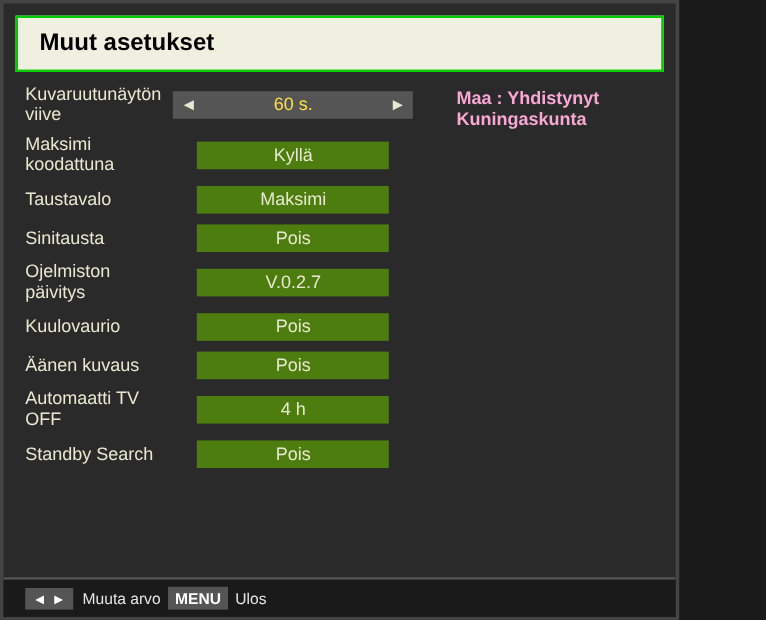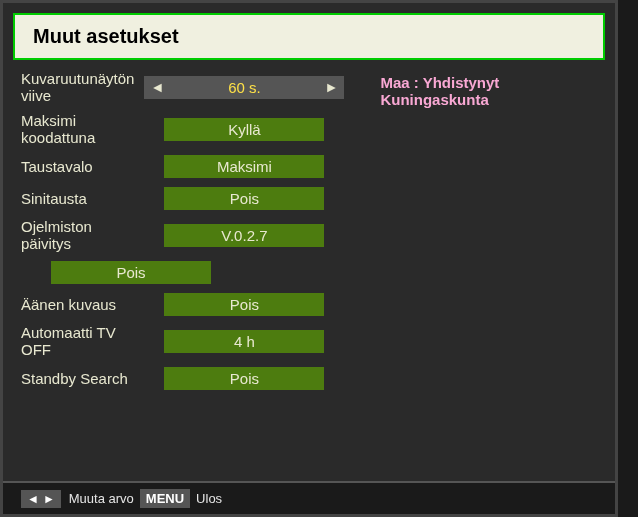--- a/index.html
+++ b/index.html
@@ -6,21 +6,21 @@
 
     body {
       width: 638px;
       height: 517px;
       background: #1a1a1a;
       font-family: Arial, sans-serif;
       overflow: hidden;
     }
 
     .screen {
-      width: 618px;
+      width: 566px;
       height: 517px;
       background: #2a2a2a;
       border: 3px solid #444;
       display: flex;
       flex-direction: column;
     }
 
     .title-bar {
       background: #f0f0e0;
       padding: 10px 18px;
@@ -183,20 +183,21 @@
             <div class="setting-value">Pois</div>
           </div>
         </div>
         <div class="setting-row">
           <span class="setting-label">Ojelmiston päivitys</span>
           <div class="setting-value-container">
             <div class="setting-value">V.0.2.7</div>
           </div>
         </div>
         <div class="setting-row">
+          <span class="setting-label">Kuulovaurio</span>
           <div class="setting-value-container">
             <div class="setting-value">Pois</div>
           </div>
         </div>
         <div class="setting-row">
           <span class="setting-label">Äänen kuvaus</span>
           <div class="setting-value-container">
             <div class="setting-value">Pois</div>
           </div>
         </div>

